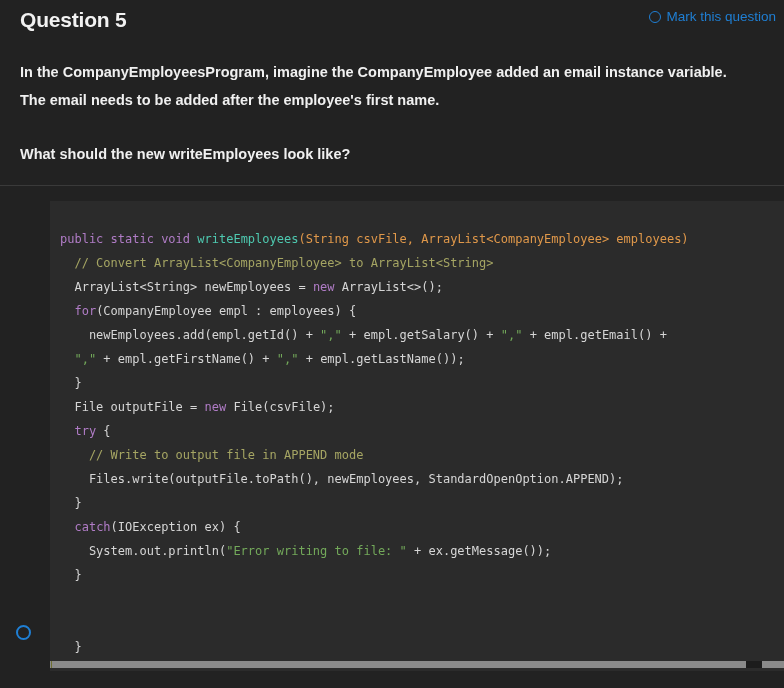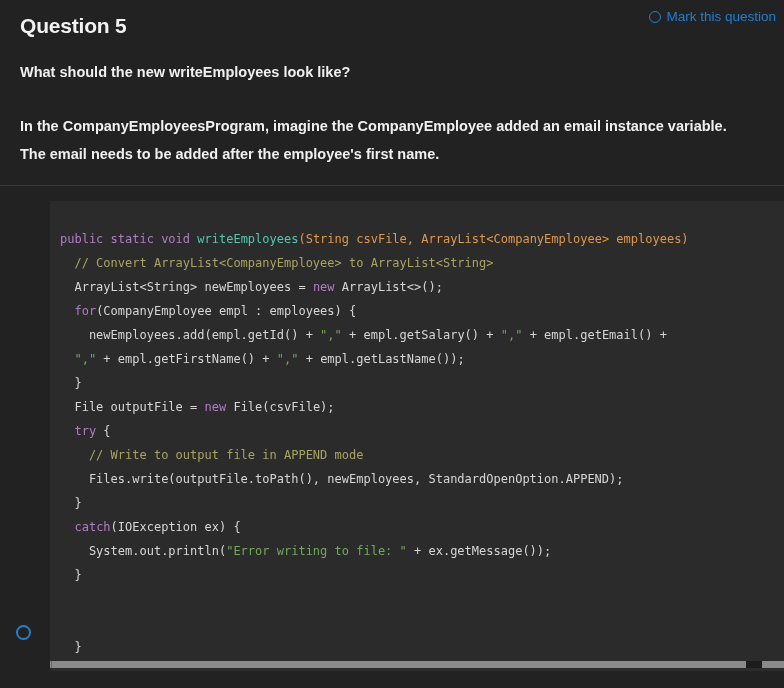--- a/index.html
+++ b/index.html
@@ -27,21 +27,21 @@
     align-items: flex-start;
     justify-content: space-between;
     background: #222222;
   }
   .q-title {
     font-size: 21px;
     font-weight: bold;
     color: #f2f2f2;
     letter-spacing: -0.2px;
     line-height: 30px;
-    margin-top: 11px;
+    margin-top: 5px;
     white-space: nowrap;
   }
   .mark-wrap {
     display: flex;
     align-items: center;
     gap: 5px;
     margin-top: 9px;
     cursor: pointer;
     white-space: nowrap;
     text-align: right;
@@ -179,22 +179,22 @@
 
   <div class="q-header">
     <div class="q-title">Question 5</div>
     <div class="mark-wrap">
       <span class="mark-circle"></span>
       <span class="mark-label">Mark this question</span>
     </div>
   </div>
 
   <div class="q-body">
+    <p class="q-para">In the CompanyEmployeesProgram, imagine the CompanyEmployee added an email instance variable. The email needs to be added after the employee's first name.</p>
     <p class="q-para">What should the new writeEmployees look like?</p>
-    <p class="q-para">In the CompanyEmployeesProgram, imagine the CompanyEmployee added an email instance variable. The email needs to be added after the employee's first name.</p>
   </div>
 
   <div class="divider"></div>
 
   <div class="answer-area">
 
     <div class="radio-outer"></div>
 
     <div class="code-panel">
       <pre class="code" id="code-out"><span class="kw">public static void </span><span class="mth">writeEmployees</span><span class="par">(</span><span class="par">String csvFile, ArrayList&lt;CompanyEmployee&gt; employees)</span>

